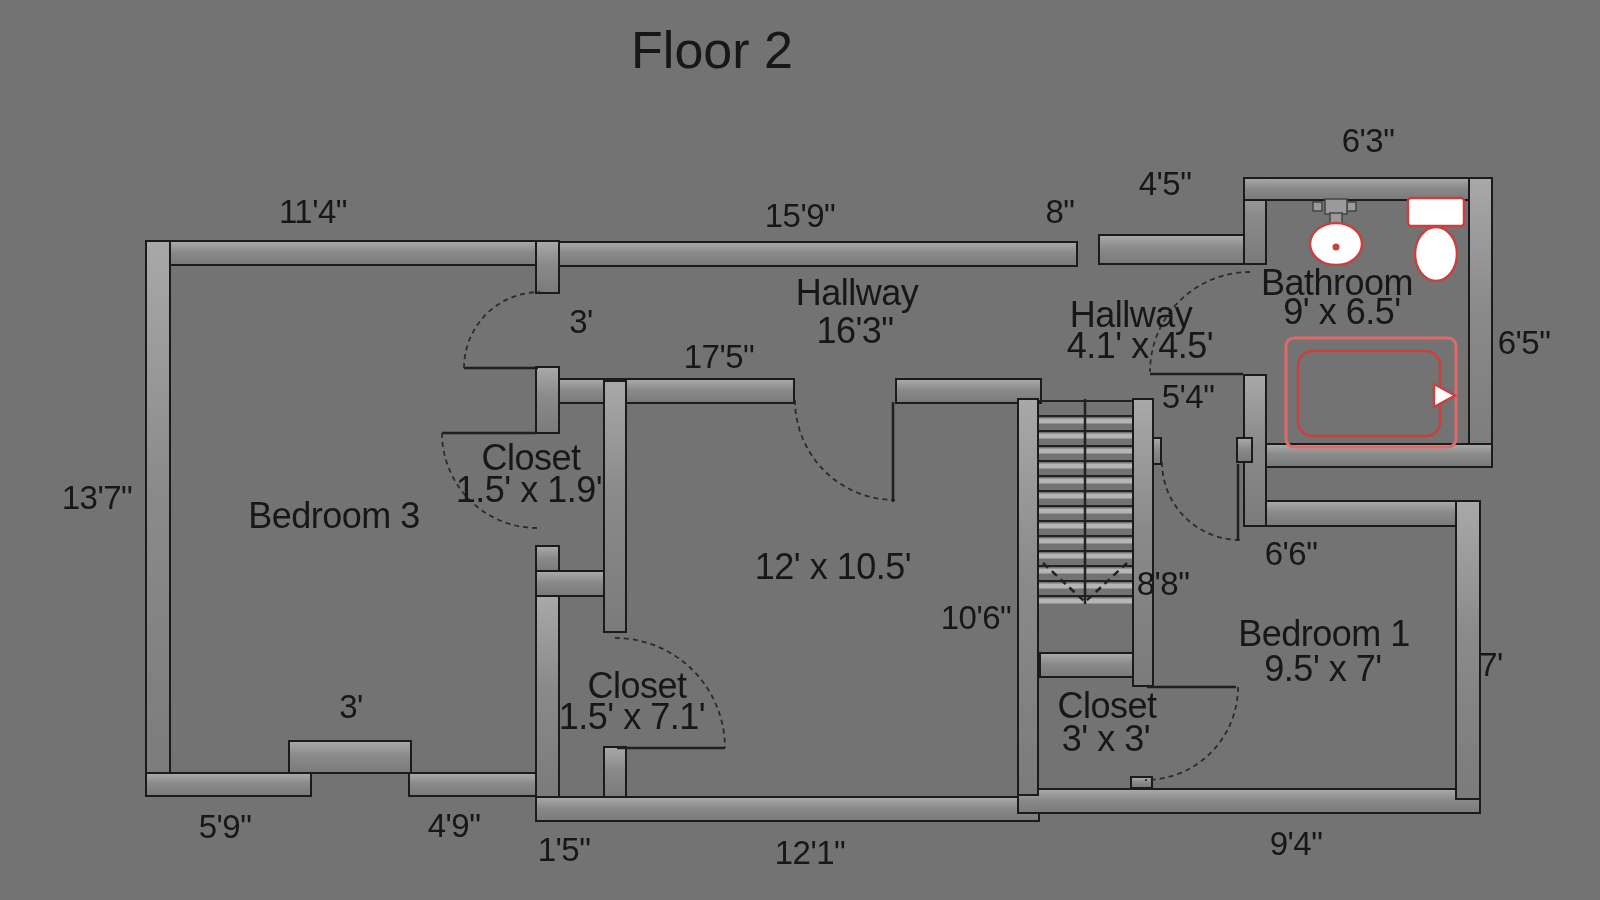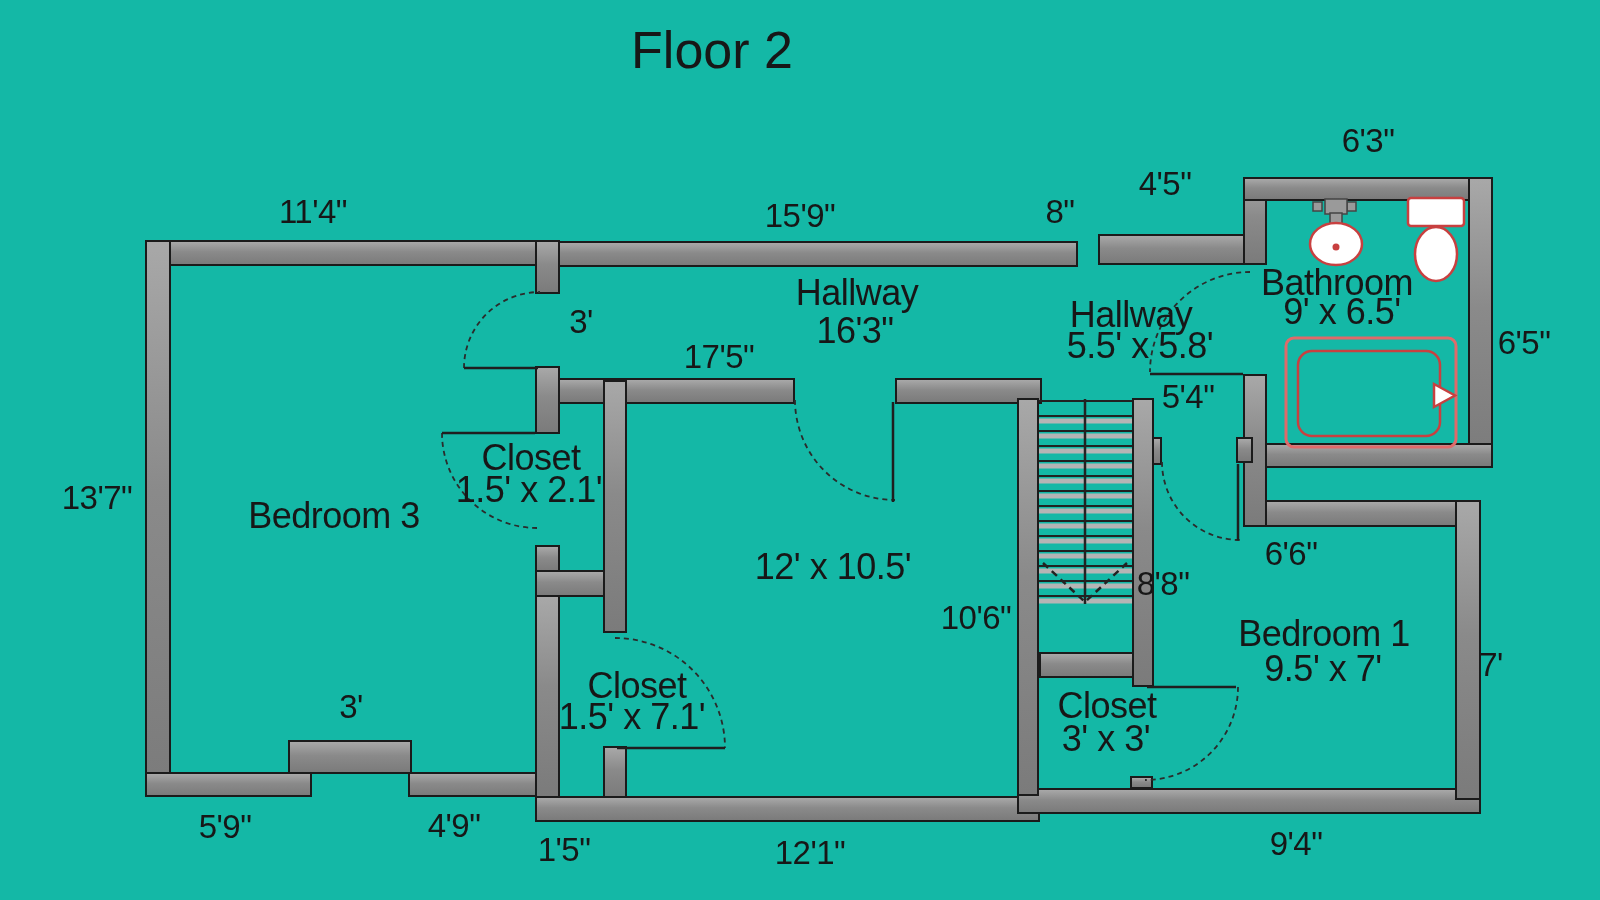--- a/index.html
+++ b/index.html
@@ -1,16 +1,16 @@
 <!DOCTYPE html>
 <html style="--wall_gray: #8a8a8a; --wall_edge: #1b1b1b; --fixture_red: #c84040; --fixture_red_light: #e06a6a; --text_color: #171717;"><head>
 <meta charset="utf-8">
 <style>
   html,body{margin:0;padding:0;background:#ffffff;}
-  #canvas{position:relative;width:1600px;height:900px;background:#14b8a6;overflow:hidden;
+  #canvas{position:relative;width:1600px;height:900px;background:#737373;overflow:hidden;
           font-family:"Liberation Sans","DejaVu Sans",sans-serif;color:var(--text_color,#171717);}
   .wall{position:absolute;box-sizing:border-box;
         background:linear-gradient(180deg,#a8a8a8 0%,var(--wall_gray,#8a8a8a) 45%,#7b7b7b 100%);
         border:2px solid var(--wall_edge,#1b1b1b);}
   .lbl{position:absolute;transform:translate(-50%,-50%);white-space:nowrap;
        letter-spacing:-0.5px;line-height:1;}
   .dim{font-size:33px;}
   .room{font-size:36px;}
   .title{position:absolute;transform:translate(-50%,-50%);font-size:52px;white-space:nowrap;}
   svg#overlay{position:absolute;left:0;top:0;pointer-events:none;}
@@ -135,23 +135,23 @@
 
   <div class="lbl room" style="left:334px;top:516px">Bedroom 3</div>
   <div class="lbl room" style="left:833px;top:567px">12' x 10.5'</div>
   <div class="lbl room" style="left:1324px;top:634px">Bedroom 1</div>
   <div class="lbl room" style="left:1323px;top:669px">9.5' x 7'</div>
   <div class="lbl room" style="left:1337px;top:283px">Bathroom</div>
   <div class="lbl room" style="left:1342px;top:312px">9' x 6.5'</div>
   <div class="lbl room" style="left:857px;top:293px">Hallway</div>
   <div class="lbl room" style="left:855px;top:331px">16'3"</div>
   <div class="lbl room" style="left:1131px;top:315px">Hallway</div>
-  <div class="lbl room" style="left:1140px;top:346px">5.5' x 5.8'</div>
+  <div class="lbl room" style="left:1140px;top:346px">4.1' x 4.5'</div>
   <div class="lbl room" style="left:531px;top:458px">Closet</div>
-  <div class="lbl room" style="left:529px;top:490px">1.5' x 2.1'</div>
+  <div class="lbl room" style="left:529px;top:490px">1.5' x 1.9'</div>
   <div class="lbl room" style="left:637px;top:686px">Closet</div>
   <div class="lbl room" style="left:632px;top:717px">1.5' x 7.1'</div>
   <div class="lbl room" style="left:1107px;top:706px">Closet</div>
   <div class="lbl room" style="left:1106px;top:739px">3' x 3'</div>
 
   <div class="lbl dim" style="left:313px;top:211px">11'4"</div>
   <div class="lbl dim" style="left:800px;top:215px">15'9"</div>
   <div class="lbl dim" style="left:1060px;top:211px">8"</div>
   <div class="lbl dim" style="left:1165px;top:183px">4'5"</div>
   <div class="lbl dim" style="left:1368px;top:140px">6'3"</div>

